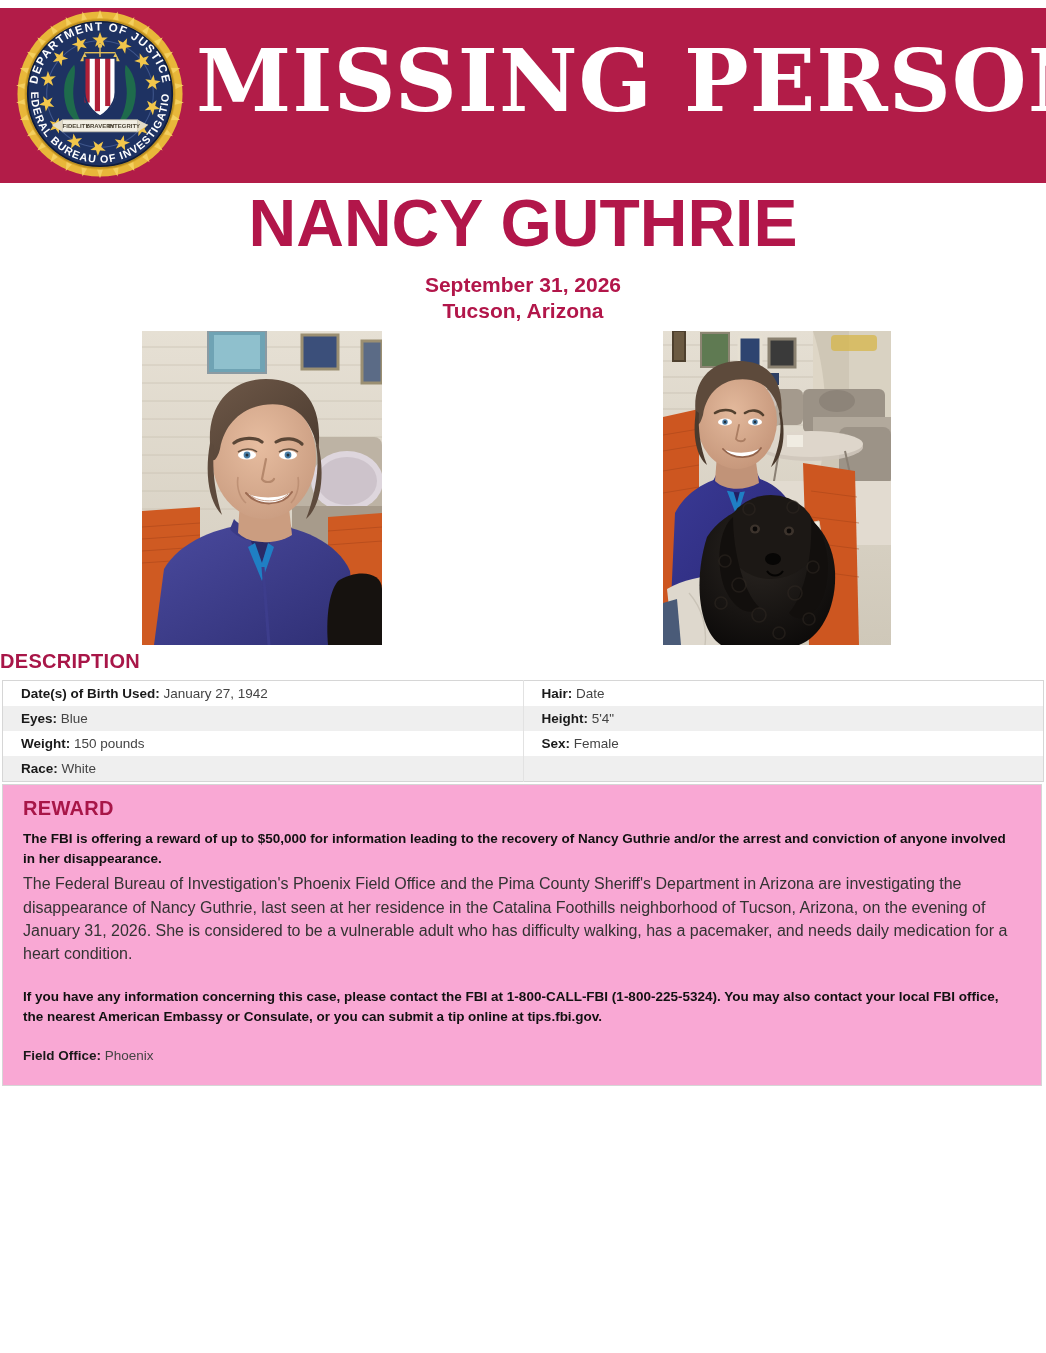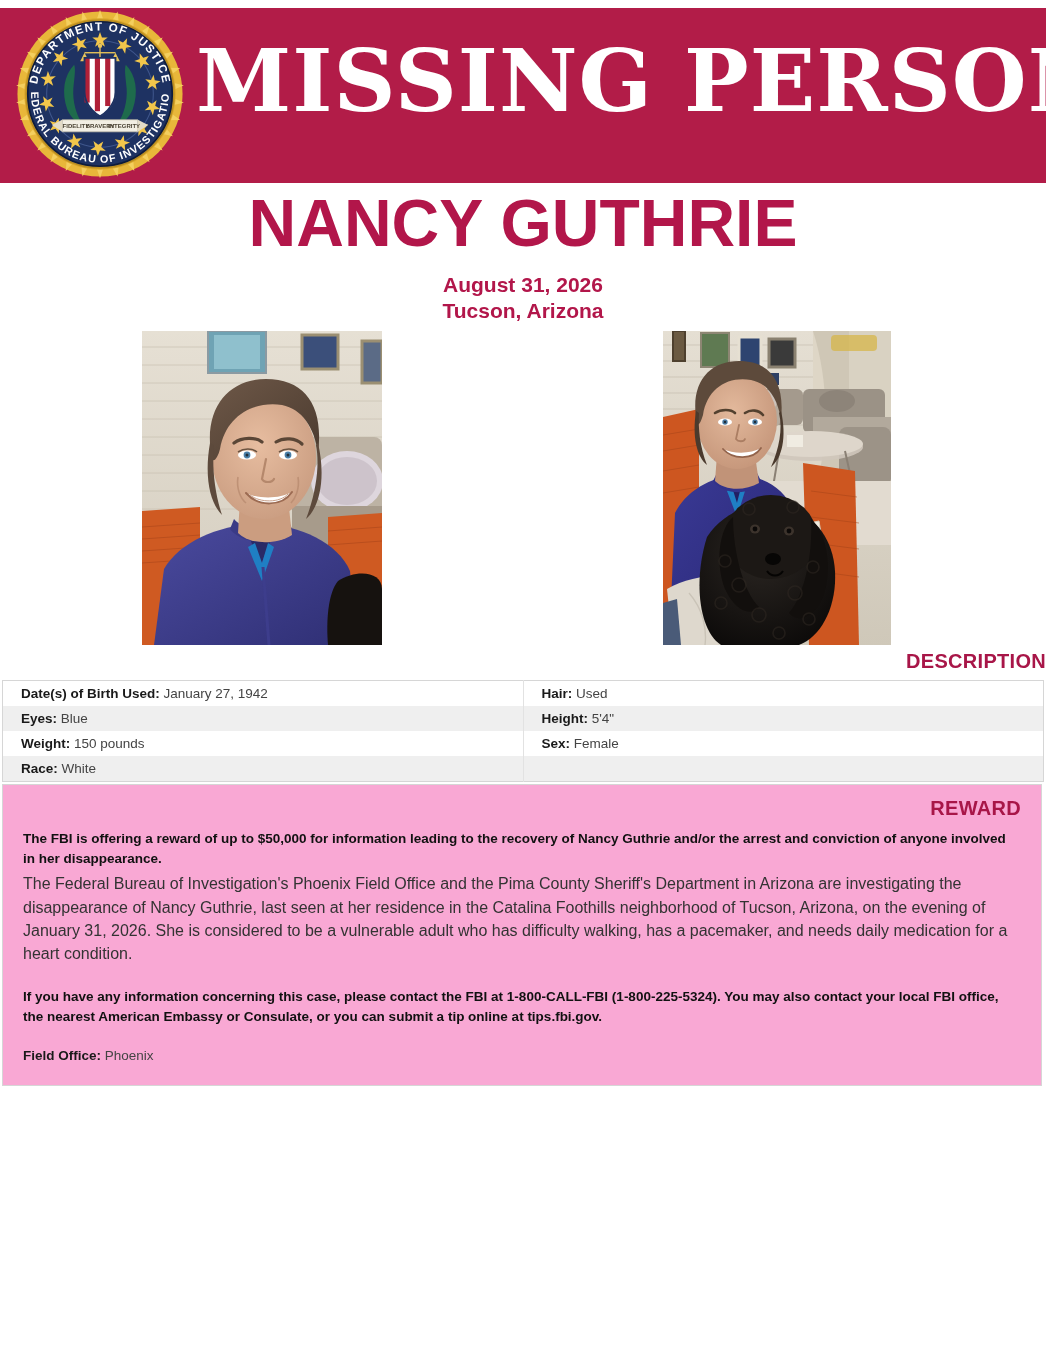--- a/index.html
+++ b/index.html
@@ -86,21 +86,21 @@
   .photo-left  { left: 142px; top: 331px; width: 240px; height: 314px; }
   .photo-right { left: 663px; top: 331px; width: 228px; height: 314px; }
   .photo svg { display: block; width: 100%; height: 100%; }
 
   
   .section-heading {
     font-family: "Liberation Sans", sans-serif;
     font-weight: bold;
     font-size: 20px;
     color: #A81648;
-    text-align: right;
+    text-align: left;
     letter-spacing: 0.3px;
   }
 
   
   .description-wrap {
     position: absolute;
     left: 0;
     top: 650px;
     width: 1046px;
   }
@@ -286,21 +286,21 @@
       <path d="M144 130 L156 136 L144 144 Z" fill="#E3DCC8"></path>
       <text x="72" y="140" font-family="'Liberation Sans', sans-serif" font-size="7" font-weight="bold" fill="#4A4334" text-anchor="middle">FIDELITY</text>
       <text x="100" y="140" font-family="'Liberation Sans', sans-serif" font-size="7" font-weight="bold" fill="#4A4334" text-anchor="middle">BRAVERY</text>
       <text x="128" y="140" font-family="'Liberation Sans', sans-serif" font-size="7" font-weight="bold" fill="#4A4334" text-anchor="middle">INTEGRITY</text>
     </g>
   </svg>
 </div>
 
 <div class="name-block">
   <div class="person-name">NANCY GUTHRIE</div>
-  <div class="incident-date">August 31, 2026</div>
+  <div class="incident-date">September 31, 2026</div>
   <div class="incident-place">Tucson, Arizona</div>
 </div>
 
 <div class="photo photo-left">
   <svg viewBox="0 0 240 314" xmlns="http://www.w3.org/2000/svg" preserveAspectRatio="xMidYMid slice">
     <defs>
       <linearGradient id="wall1" x1="0" y1="0" x2="0" y2="1">
         <stop offset="0%" stop-color="#e6e0d4"></stop>
         <stop offset="100%" stop-color="#d3ccbe"></stop>
       </linearGradient>
@@ -544,21 +544,21 @@
   <div class="section-heading desc-heading">DESCRIPTION</div>
   <table class="desc-table">
     <tbody>
       <tr class="row-plain">
         <td class="col-left">
           <span class="desc-label">Date(s) of Birth Used:</span>
           <span class="desc-value">January 27, 1942</span>
         </td>
         <td class="col-right">
           <span class="desc-label">Hair:</span>
-          <span class="desc-value">Used</span>
+          <span class="desc-value">Date</span>
         </td>
       </tr>
       <tr class="row-alt">
         <td class="col-left">
           <span class="desc-label">Eyes:</span>
           <span class="desc-value">Blue</span>
         </td>
         <td class="col-right">
           <span class="desc-label">Height:</span>
           <span class="desc-value">5'4"</span>

